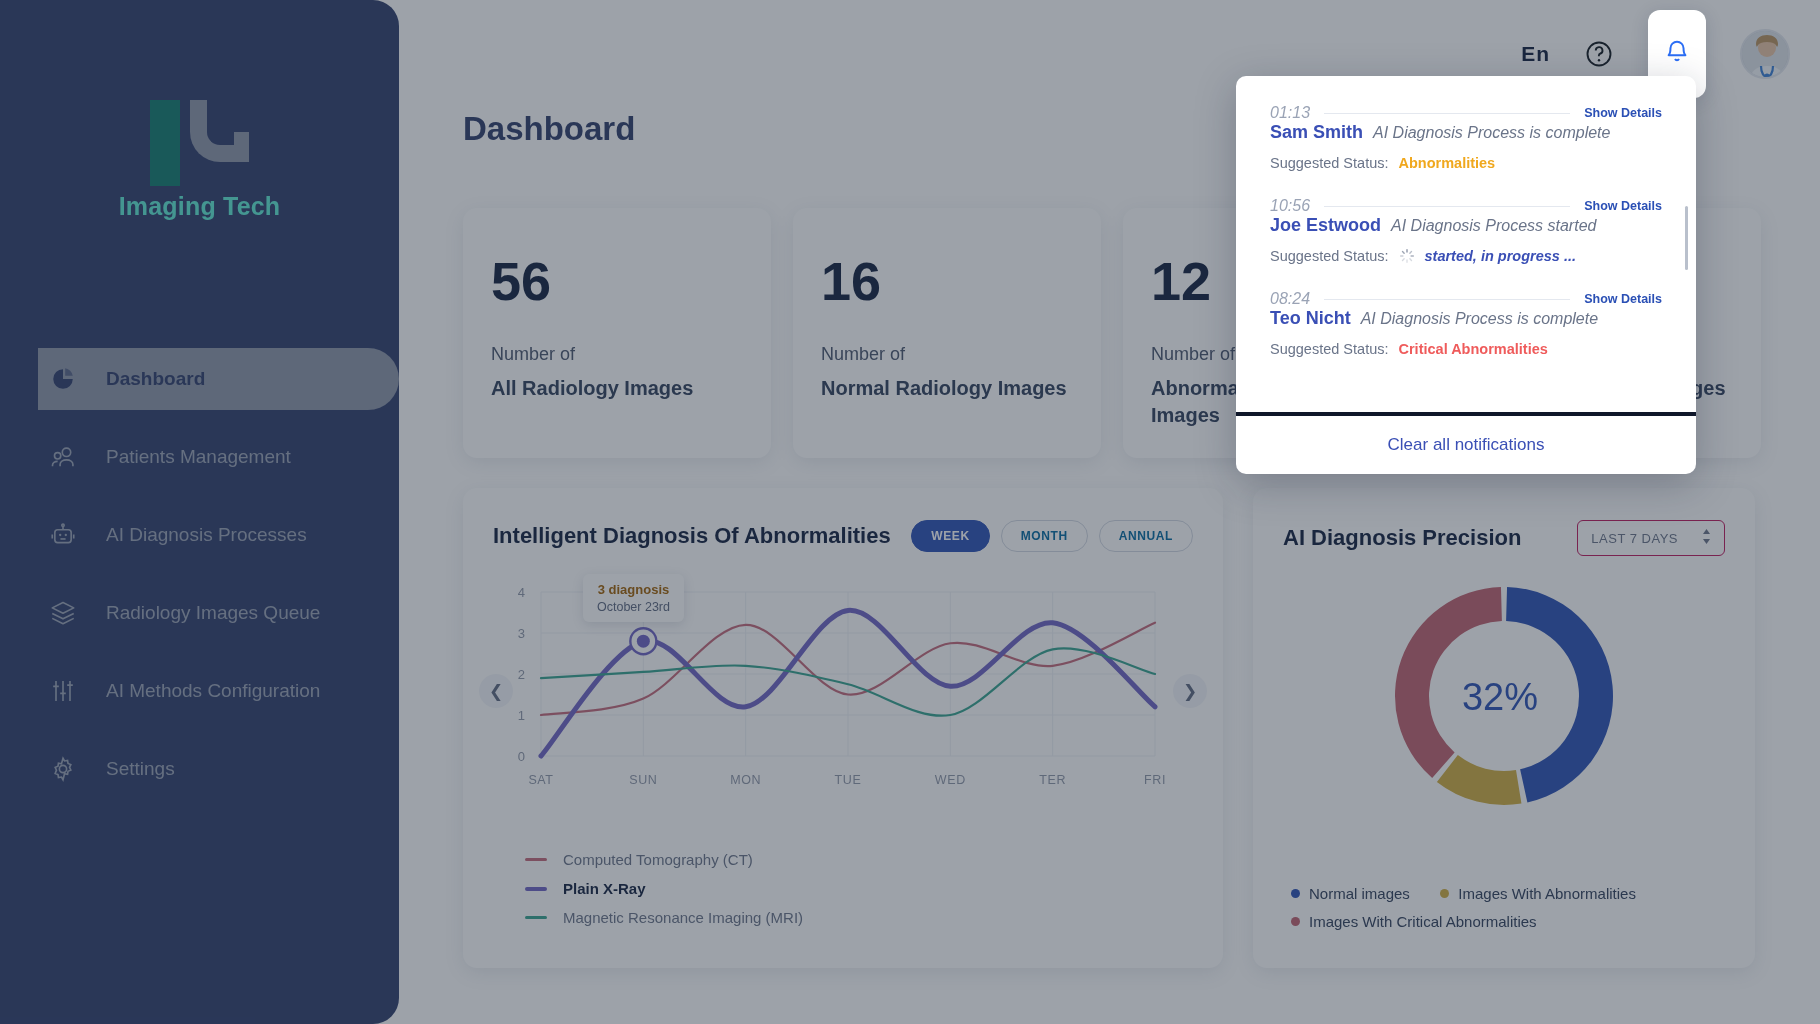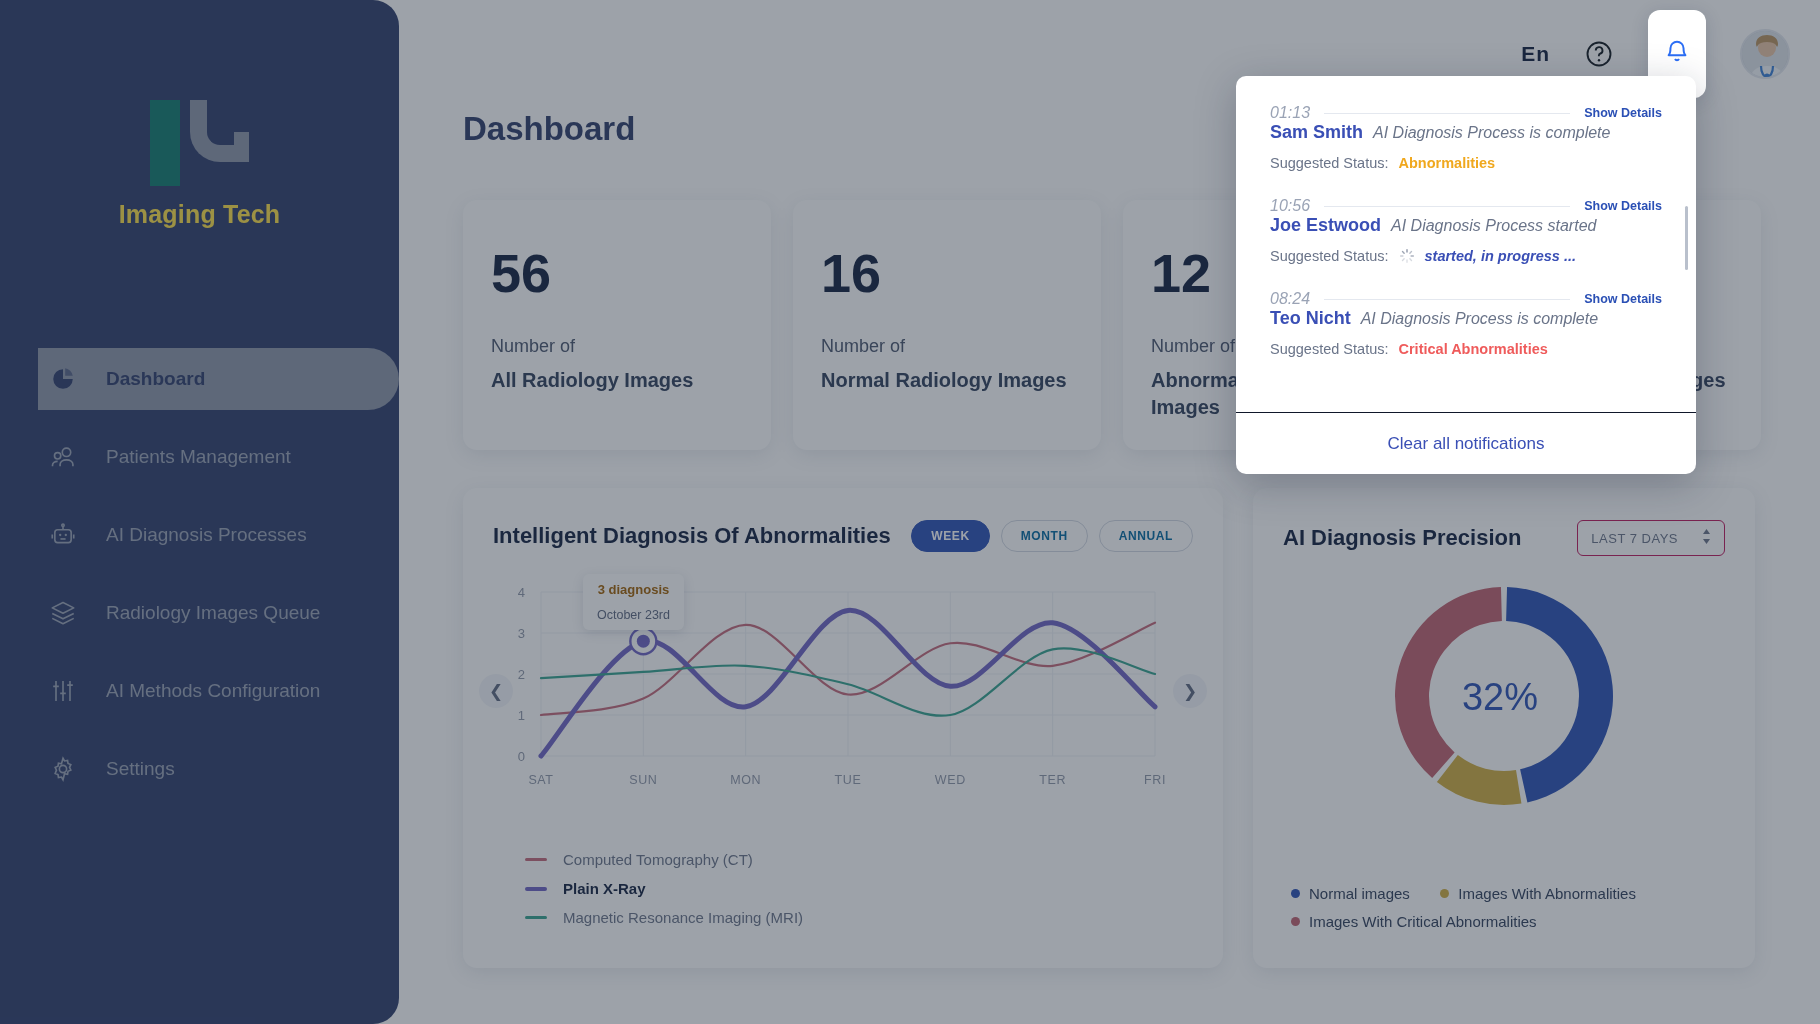--- a/index.html
+++ b/index.html
@@ -45,22 +45,22 @@
     width: 44px; height: 62px;
     border-left: 17px solid #8c95a8;
     border-bottom: 17px solid #8c95a8;
     border-bottom-left-radius: 30px;
   }
   .logo-tick {
     position: absolute; left: 86px; top: 32px;
     width: 15px; height: 30px; background: #8c95a8;
   }
   .brand-name {
-    margin-top: 14px; font-size: 25px; font-weight: bold;
-    color: #fde047; letter-spacing: .2px;
+    margin-top: 6px; font-size: 25px; font-weight: bold;
+    color: #5eead4; letter-spacing: .2px;
   }
 
   .nav { position: absolute; left: 0; top: 348px; width: 399px; }
   .nav-item {
     display: flex; align-items: center;
     height: 62px; margin: 0 0 16px 0; padding-left: 46px;
     color: #9aa3b5; font-size: 19px; cursor: pointer;
   }
   .nav-item .nav-ico {
     width: 34px; height: 34px; margin-right: 26px;
@@ -101,21 +101,21 @@
     border: 2px solid #e3e8ee;
   }
 
   .page-title {
     position: absolute; left: 64px; top: 110px;
     font-size: 33px; font-weight: bold; color: #2e3d6b;
   }
 
   
   .cards {
-    position: absolute; left: 64px; top: 200px;
+    position: absolute; left: 64px; top: 208px;
     display: flex; gap: 22px; justify-content: space-between;
   }
   .card {
     width: 308px; height: 250px;
     background: #ffffff; border-radius: 14px;
     box-shadow: 0 5px 20px rgba(30,45,80,.10);
     padding: 46px 28px 0 28px;
   }
   .card .num {
     font-size: 54px; font-weight: bold; color: #12203f; line-height: 1;
@@ -155,21 +155,21 @@
     font-size: 17px; cursor: pointer;
   }
   .arrow.left { left: 16px; }
   .arrow.right { right: 16px; }
   .tip {
     position: absolute; left: 120px; top: 4px;
     background: #fff; border-radius: 6px; padding: 8px 14px;
     box-shadow: 0 3px 12px rgba(30,45,80,.14); text-align: center;
   }
   .tip-a { font-size: 13px; font-weight: bold; color: #a16207; }
-  .tip-b { font-size: 12.5px; color: #5d6880; margin-top: 11px; }
+  .tip-b { font-size: 12.5px; color: #5d6880; margin-top: 3px; }
 
   .legend { position: absolute; left: 62px; bottom: 30px; }
   .leg-row { display: flex; align-items: center; margin-bottom: 12px; }
   .leg-line { width: 22px; height: 3px; border-radius: 2px; margin-right: 16px; }
   .leg-txt { font-size: 15px; color: #6a7489; }
   .leg-row.bold .leg-txt { color: #12203f; font-weight: bold; }
 
   
   .panel-donut { left: 854px; top: 488px; width: 502px; height: 480px; }
   .sel {
@@ -209,21 +209,21 @@
   .nbot { margin-top: 12px; display: flex; align-items: center; gap: 10px; }
   .nlab { font-size: 14.5px; color: #6a7489; }
   .nstatus { font-size: 14.5px; font-weight: bold; }
   .nstatus.italic { font-style: italic; }
   .spinner { width: 16px; height: 16px; }
   .nscroll {
     position: absolute; right: 8px; top: 130px;
     width: 3px; height: 64px; border-radius: 2px; background: #b9c0cc;
   }
   .notif-foot {
-    height: 62px; border-top: 1px solid #0f172a;
+    height: 62px; border-top: 4px solid #0f172a;
     display: flex; align-items: center; justify-content: center;
     font-size: 17px; color: #3a4fb5; cursor: pointer;
   }
 </style>
 </head>
 <body>
 
 <div id="app">
 
   <div class="sidebar">

